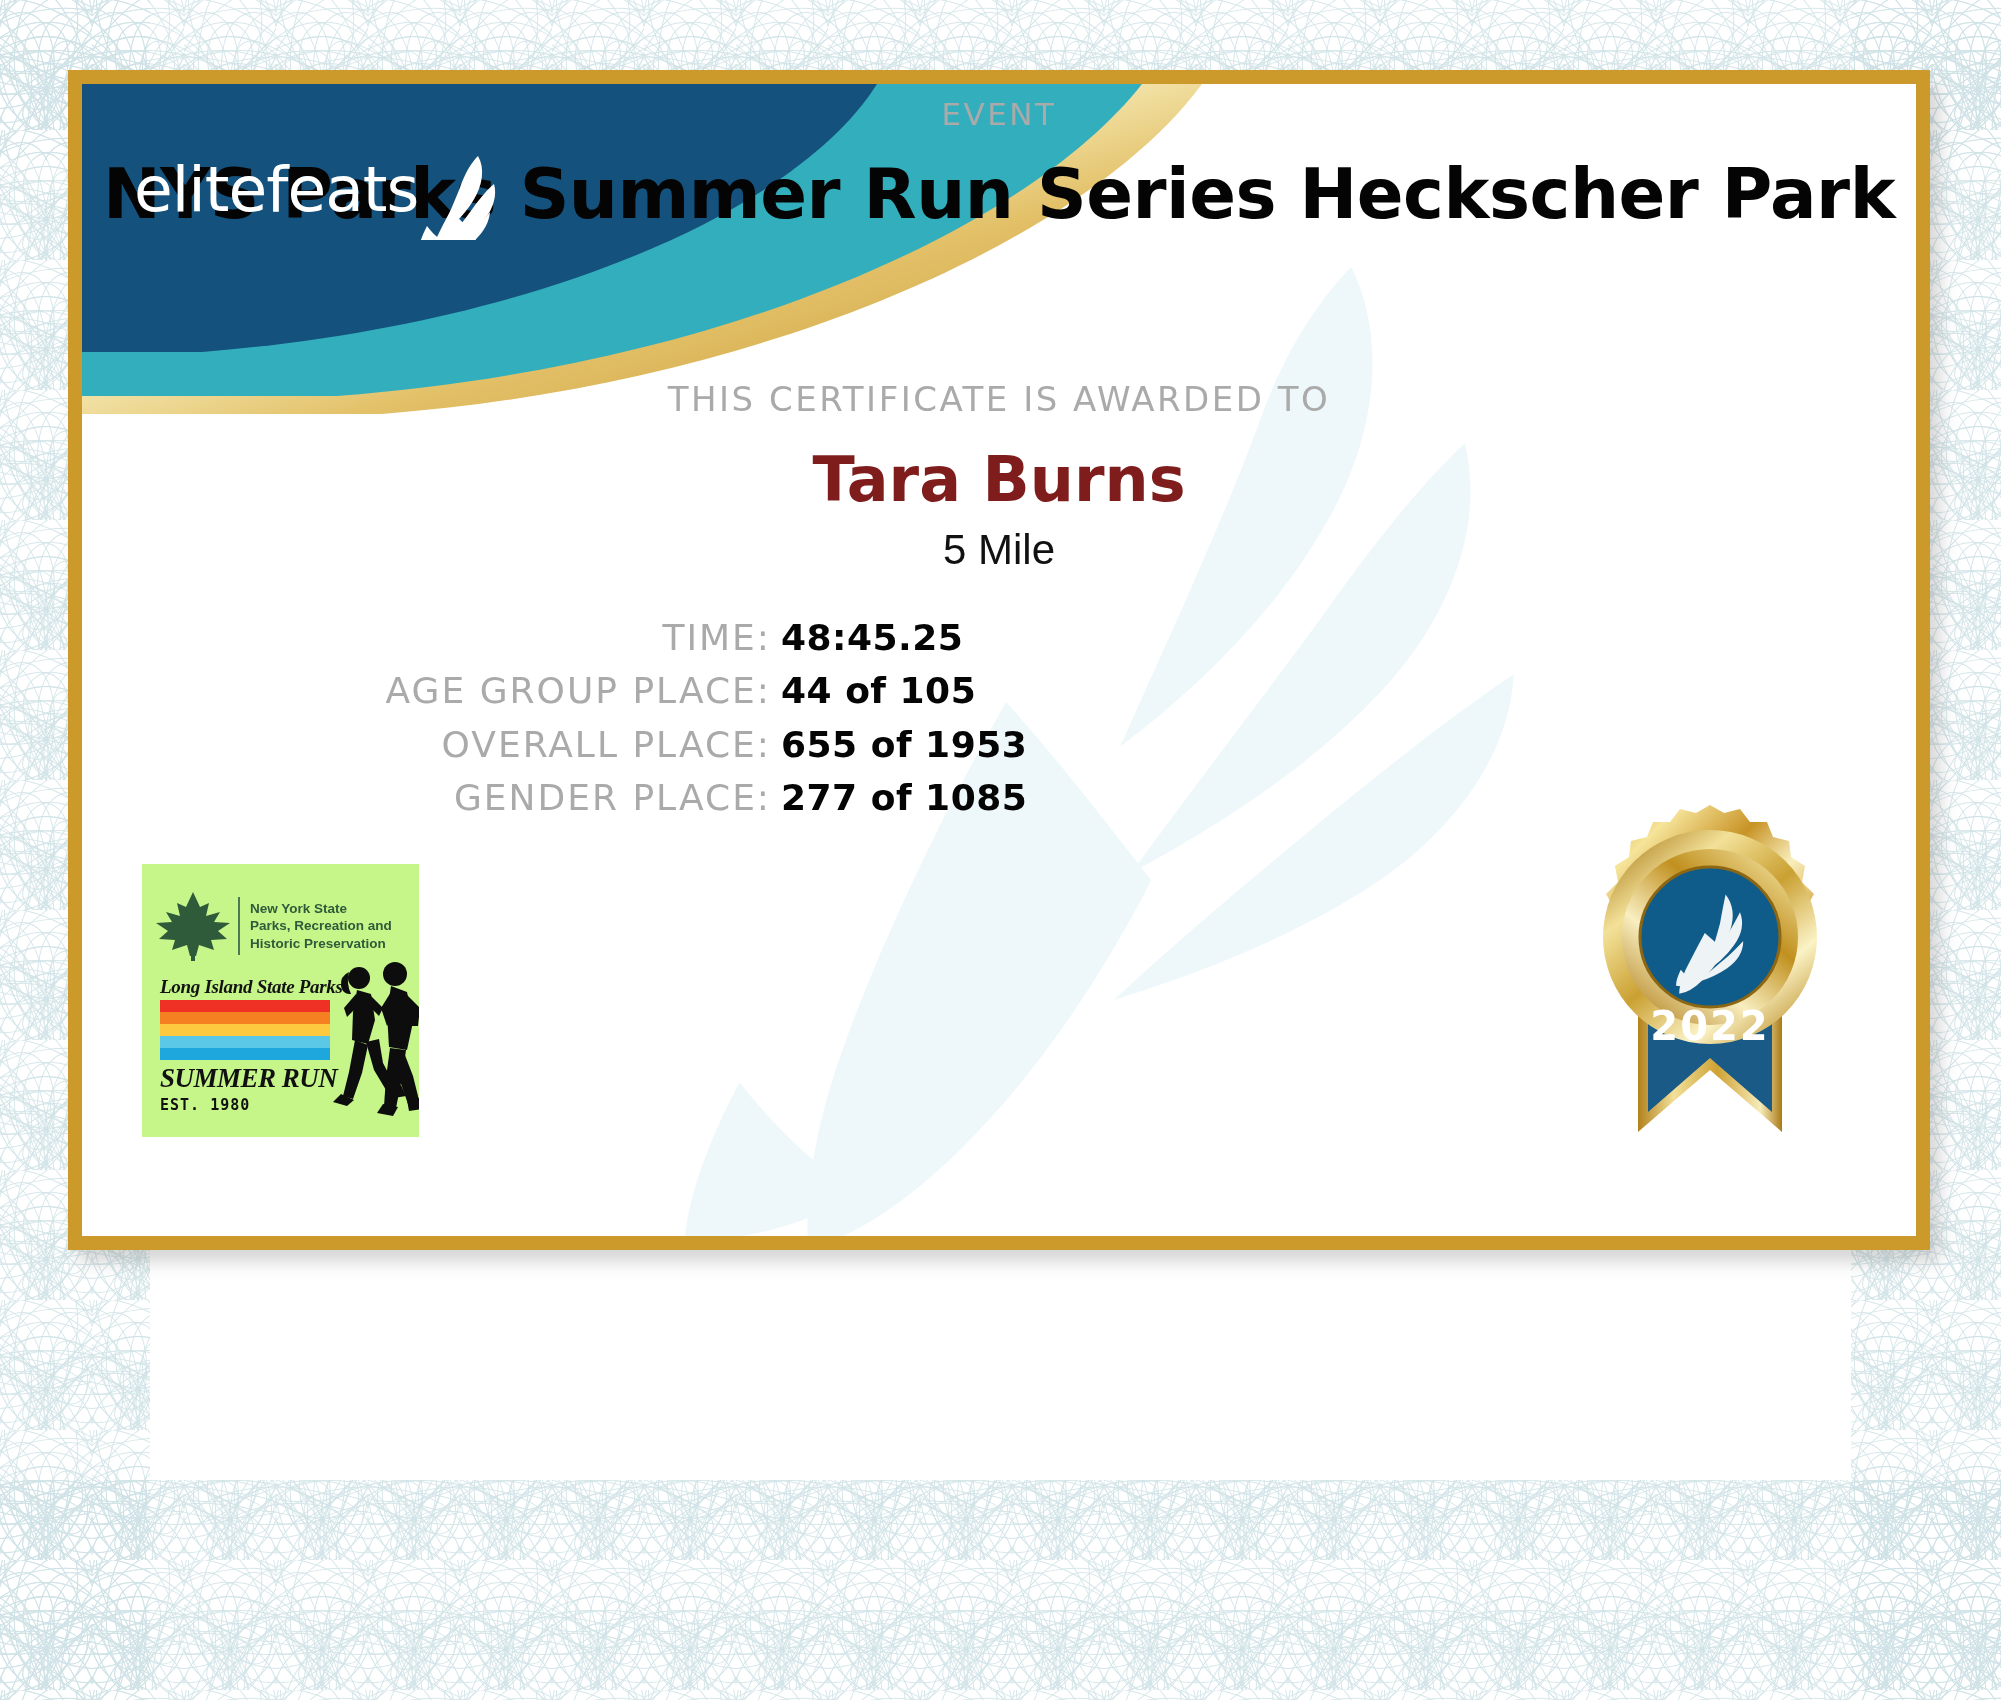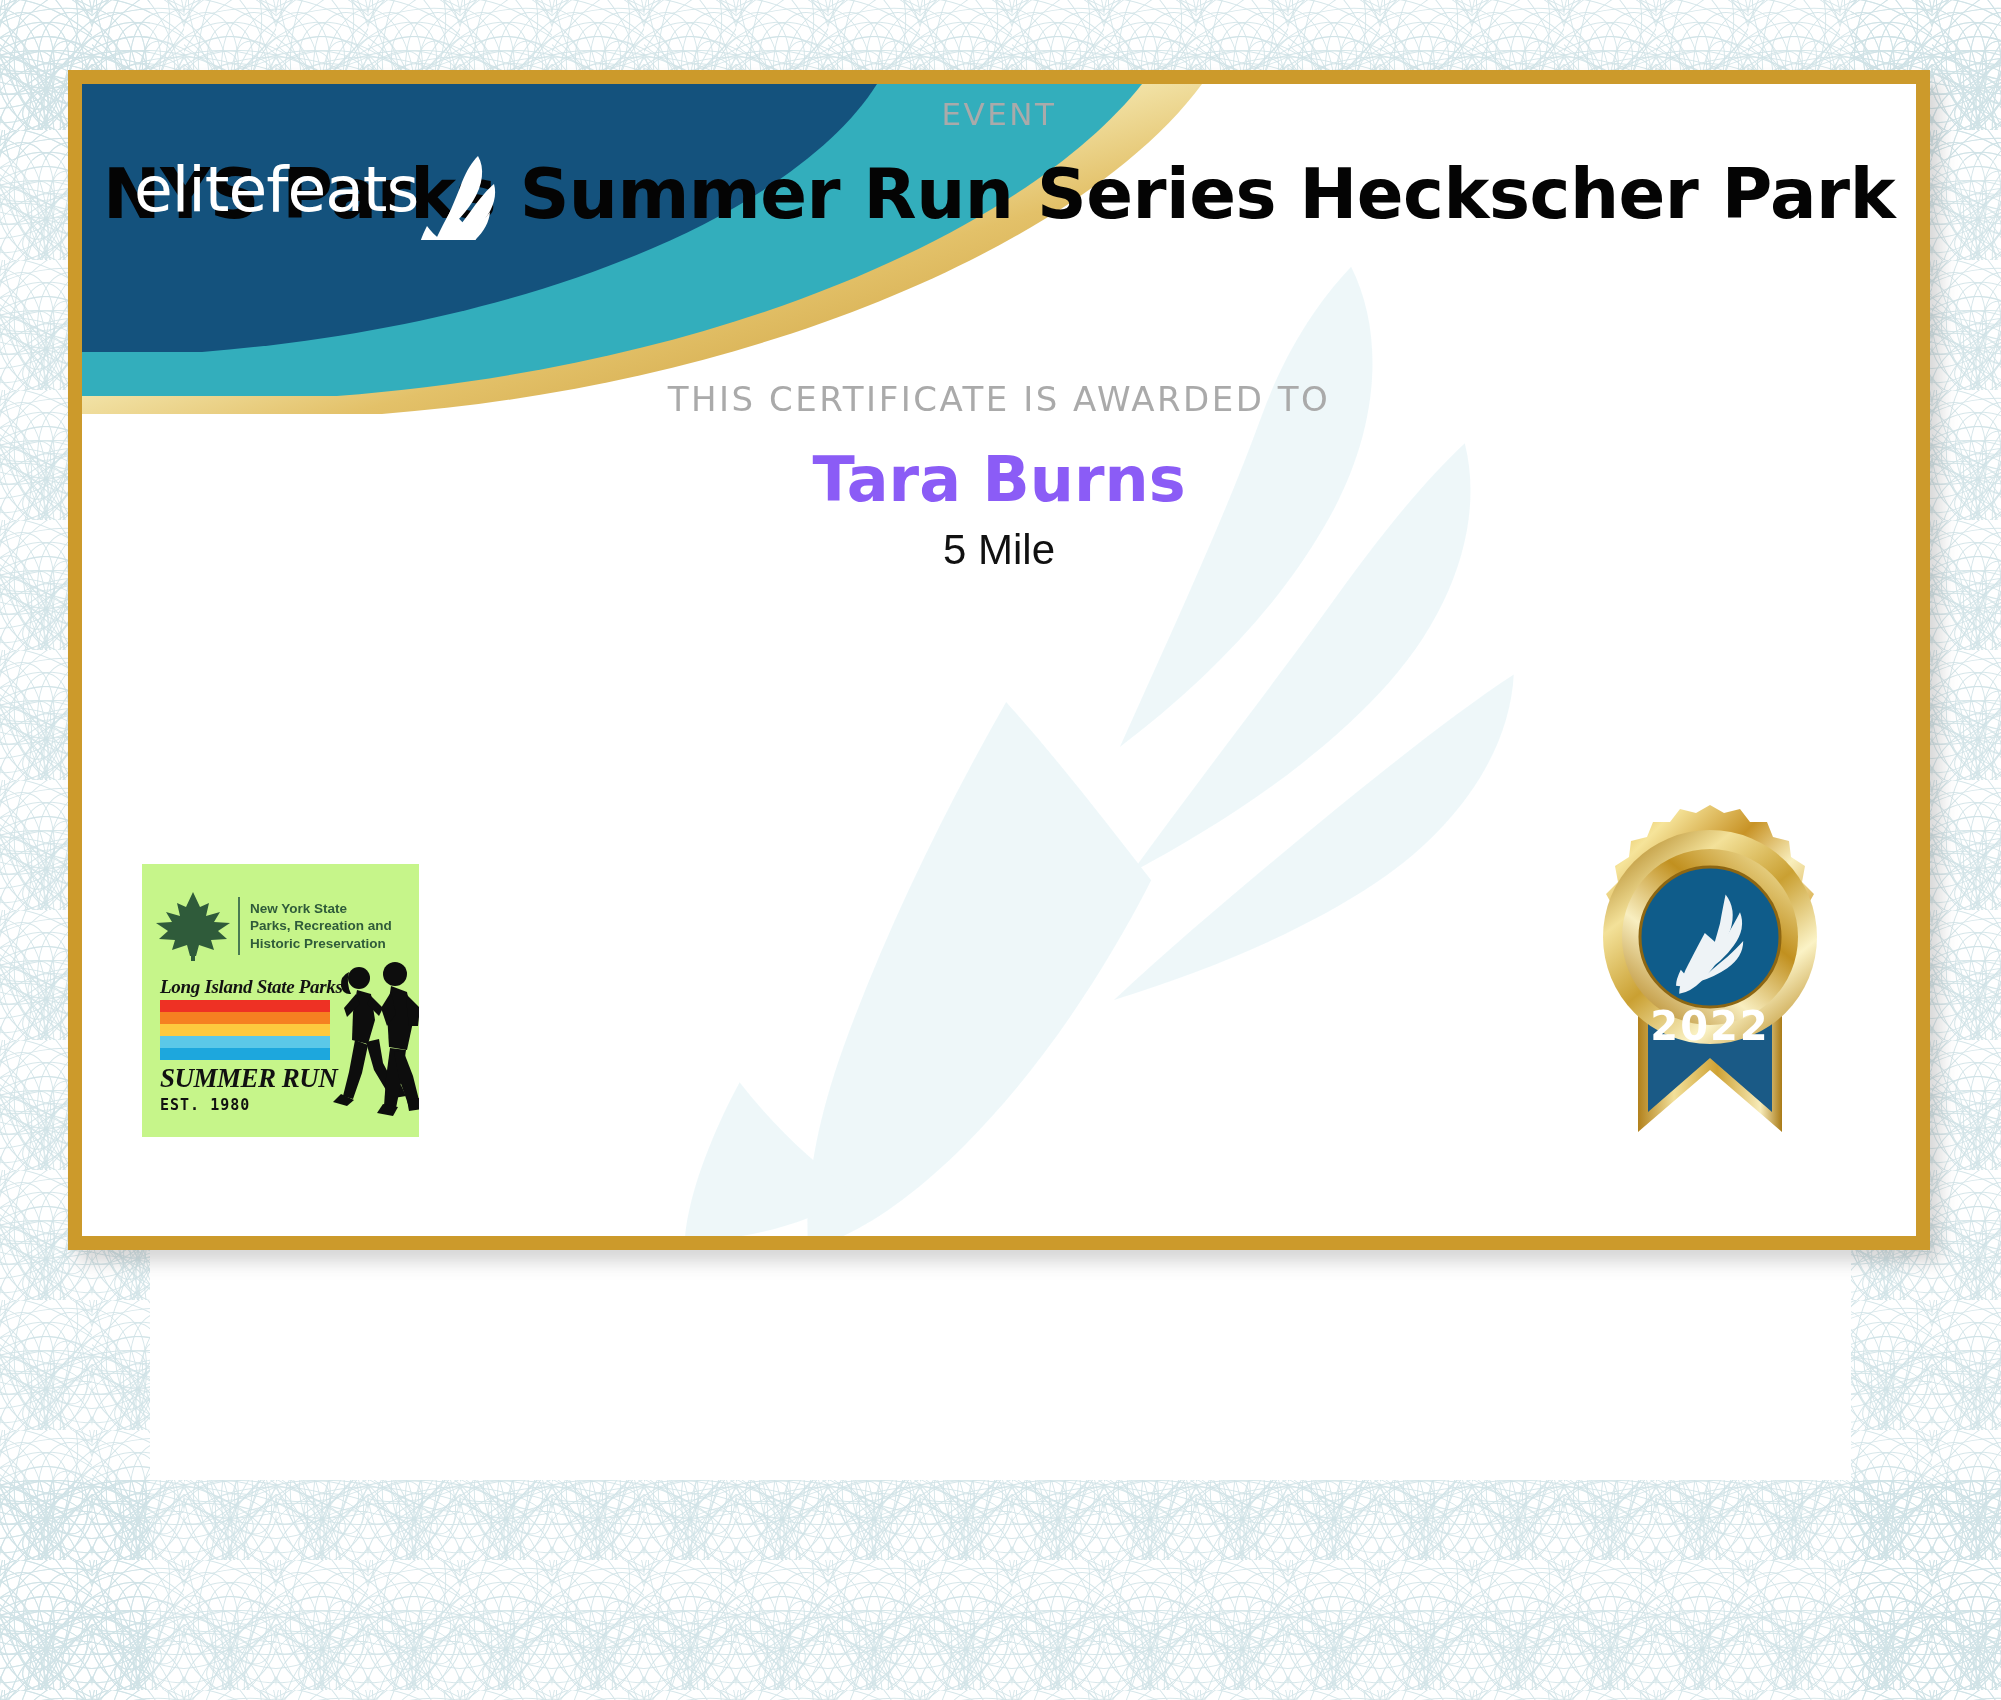--- a/index.html
+++ b/index.html
@@ -110,21 +110,21 @@
   }
 
   #awarded-label {
     margin-top: 150px;
     font-size: 34px;
   }
   #recipient-name {
     margin-top: 30px;
     font-size: 62px;
     font-weight: bold;
-    color: #8b5cf6;
+    color: #7f1d1d;
     font-family: "DejaVu Sans", sans-serif;
     letter-spacing: 0px;
     line-height: 1;
   }
   #distance {
     margin-top: 18px;
     font-size: 42px;
     color: #111111;
     font-family: "Liberation Sans", sans-serif;
     font-weight: 400;
@@ -345,20 +345,34 @@
 
   <div id="content">
     <div id="event-label" class="label-muted">EVENT</div>
     <div id="event-title">NYS Parks Summer Run Series Heckscher Park</div>
 
     <div id="awarded-label" class="label-muted">THIS CERTIFICATE IS AWARDED TO</div>
     <div id="recipient-name">Tara Burns</div>
     <div id="distance">5 Mile</div>
 
 
+    <div id="stats-list">
+      <div class="stat-row">
+        <span class="stat-key">TIME:</span><span class="stat-val">48:45.25</span>
+      </div>
+      <div class="stat-row">
+        <span class="stat-key">AGE GROUP PLACE:</span><span class="stat-val">44 of 105</span>
+      </div>
+      <div class="stat-row">
+        <span class="stat-key">OVERALL PLACE:</span><span class="stat-val">655 of 1953</span>
+      </div>
+      <div class="stat-row">
+        <span class="stat-key">GENDER PLACE:</span><span class="stat-val">277 of 1085</span>
+      </div>
+    </div>
   </div>
 
   <div id="sponsor-logo">
     <div id="nys-row">
       <svg id="nys-leaf" width="78" height="72" viewBox="0 0 78 72">
         <path fill="#2f5b3a" d="M39 2 L46 17 L55 13 L52 26 L66 22 L60 32 L76 33 L64 41 L73 49 L57 50 L60 60 L45 55 L42 66 L41 66 L41 71 L37 71 L37 66 L36 66 L33 55 L18 60 L21 50 L5 49 L14 41 L2 33 L18 32 L12 22 L26 26 L23 13 L32 17 Z"></path>
       </svg>
       <div id="nys-divider"></div>
       <div id="nys-text">
         <div>New York State</div>

